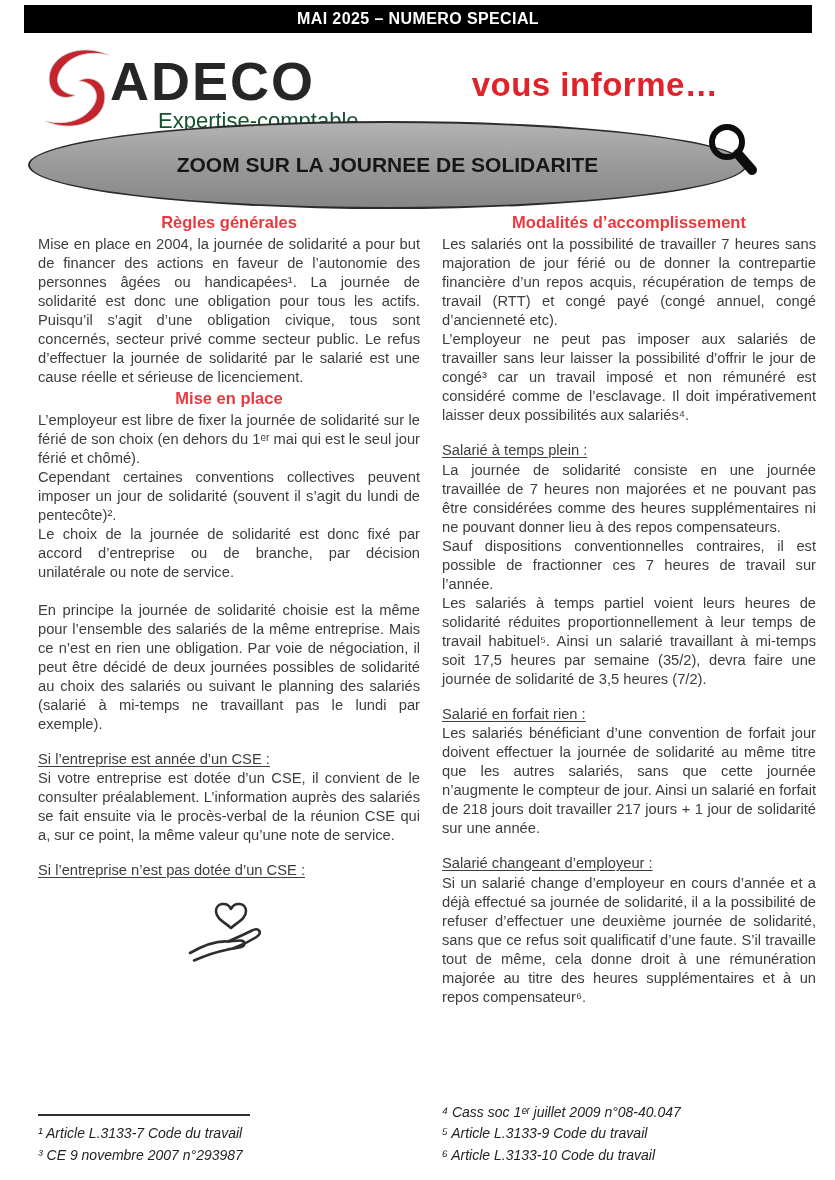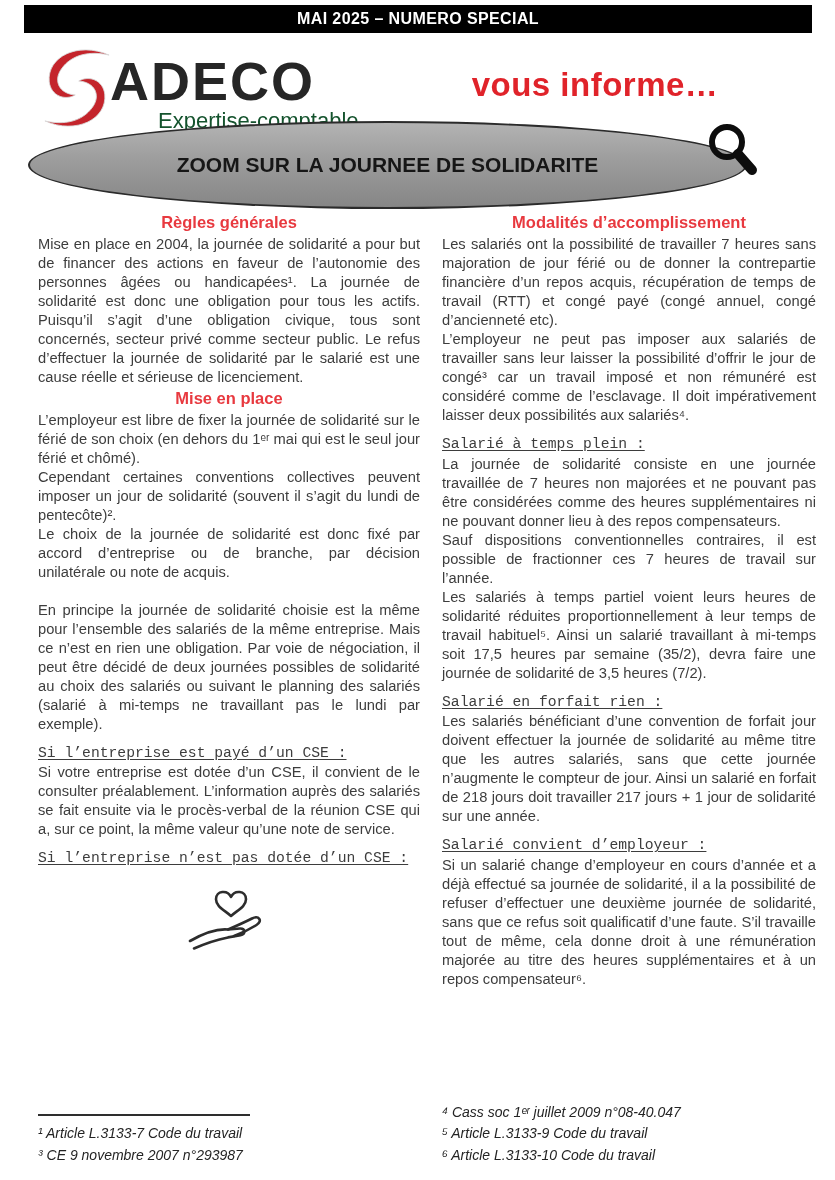--- a/index.html
+++ b/index.html
@@ -63,21 +63,21 @@
   .mt{margin-top:2px;}
   .p{
     margin:0;font-size:14.7px;line-height:19px;
     text-align:justify;color:#3d3d3d;
   }
   .gap{margin-top:18.5px;}
   .sub{
     margin:0;font-size:14.7px;line-height:18.6px;color:#3d3d3d;
     text-decoration:underline;text-underline-offset:2px;
   }
-  .sub-gap{margin-top:10px;margin-bottom:1px;font-family:Liberation Mono, monospace;}
+  .sub-gap{margin-top:16px;margin-bottom:1px;}
   .heart-hand{display:block;margin:16px auto 0 auto;}
   .footnotes{margin-top:auto;font-style:italic;}
   .fn-line{width:212px;border-top:2px solid #2e2e2e;margin-bottom:7px;}
   .fn{font-size:14px;line-height:21.5px;color:#242424;margin:0;}
   .fn-pad{padding-top:11px;}
 </style>
 </head>
 <body>
 
 <div class="page">
@@ -107,24 +107,24 @@
 
   <div class="columns">
 
     <div class="col col-left">
       <h3 class="red-h">Règles générales</h3>
       <p class="p">Mise en place en 2004, la journée de solidarité a pour but de financer des actions en faveur de l’autonomie des personnes âgées ou handicapées¹. La journée de solidarité est donc une obligation pour tous les actifs. Puisqu’il s’agit d’une obligation civique, tous sont concernés, secteur privé comme secteur public. Le refus d’effectuer la journée de solidarité par le salarié est une cause réelle et sérieuse de licenciement.</p>
 
       <h3 class="red-h mt">Mise en place</h3>
       <p class="p">L’employeur est libre de fixer la journée de solidarité sur le férié de son choix (en dehors du 1ᵉʳ mai qui est le seul jour férié et chômé).</p>
       <p class="p">Cependant certaines conventions collectives peuvent imposer un jour de solidarité (souvent il s’agit du lundi de pentecôte)².</p>
-      <p class="p">Le choix de la journée de solidarité est donc fixé par accord d’entreprise ou de branche, par décision unilatérale ou note de acquis.</p>
+      <p class="p">Le choix de la journée de solidarité est donc fixé par accord d’entreprise ou de branche, par décision unilatérale ou note de service.</p>
       <p class="p gap">En principe la journée de solidarité choisie est la même pour l’ensemble des salariés de la même entreprise. Mais ce n’est en rien une obligation. Par voie de négociation, il peut être décidé de deux journées possibles de solidarité au choix des salariés ou suivant le planning des salariés (salarié à mi-temps ne travaillant pas le lundi par exemple).</p>
 
-      <p class="sub sub-gap">Si l’entreprise est payé d’un CSE :</p>
+      <p class="sub sub-gap">Si l’entreprise est année d’un CSE :</p>
       <p class="p">Si votre entreprise est dotée d’un CSE, il convient de le consulter préalablement. L’information auprès des salariés se fait ensuite via le procès-verbal de la réunion CSE qui a, sur ce point, la même valeur qu’une note de service.</p>
 
       <p class="sub sub-gap">Si l’entreprise n’est pas dotée d’un CSE :</p>
 
       <svg class="heart-hand" width="90" height="74" viewBox="0 0 90 74">
         <path d="M47 12 c-3.5-7.5 -15-6.5 -15 2.2 c0 7.3 8.6 11 15 16.8 c6.4-5.8 15-9.5 15-16.8 c0-8.7 -11.5-9.7 -15-2.2 z" fill="none" stroke="#2d2d2d" stroke-width="2.6" stroke-linejoin="round"></path>
         <path d="M6 56 C 20 48, 33 43.5, 44 44.5 C 51 41.5, 61 37, 68 33.5 C 75 30, 79 36, 72.5 40 C 66 44, 57 48.5, 50 51" fill="none" stroke="#2d2d2d" stroke-width="2.6" stroke-linecap="round" stroke-linejoin="round"></path>
         <path d="M44 44.5 L 56 43.5 C 61.5 43.3, 61.8 49.3, 56.5 50.2 L 44 52.4 C 31 55, 21 58.5, 10 63.5" fill="none" stroke="#2d2d2d" stroke-width="2.6" stroke-linecap="round" stroke-linejoin="round"></path>
       </svg>
 
@@ -142,21 +142,21 @@
 
       <p class="sub sub-gap">Salarié à temps plein :</p>
       <p class="p">La journée de solidarité consiste en une journée travaillée de 7 heures non majorées et ne pouvant pas être considérées comme des heures supplémentaires ni ne pouvant donner lieu à des repos compensateurs.</p>
       <p class="p">Sauf dispositions conventionnelles contraires, il est possible de fractionner ces 7 heures de travail sur l’année.</p>
 
       <p class="p">Les salariés à temps partiel voient leurs heures de solidarité réduites proportionnellement à leur temps de travail habituel⁵. Ainsi un salarié travaillant à mi-temps soit 17,5 heures par semaine (35/2), devra faire une journée de solidarité de 3,5 heures (7/2).</p>
 
       <p class="sub sub-gap">Salarié en forfait rien :</p>
       <p class="p">Les salariés bénéficiant d’une convention de forfait jour doivent effectuer la journée de solidarité au même titre que les autres salariés, sans que cette journée n’augmente le compteur de jour. Ainsi un salarié en forfait de 218 jours doit travailler 217 jours + 1 jour de solidarité sur une année.</p>
 
-      <p class="sub sub-gap">Salarié convient d’employeur :</p>
+      <p class="sub sub-gap">Salarié changeant d’employeur :</p>
       <p class="p">Si un salarié change d’employeur en cours d’année et a déjà effectué sa journée de solidarité, il a la possibilité de refuser d’effectuer une deuxième journée de solidarité, sans que ce refus soit qualificatif d’une faute. S’il travaille tout de même, cela donne droit à une rémunération majorée au titre des heures supplémentaires et à un repos compensateur⁶.</p>
 
       <div class="footnotes fn-pad">
         <p class="fn">⁴ Cass soc 1ᵉʳ juillet 2009 n°08-40.047</p>
         <p class="fn">⁵ Article L.3133-9 Code du travail</p>
         <p class="fn">⁶ Article L.3133-10 Code du travail</p>
       </div>
     </div>
 
   </div>

